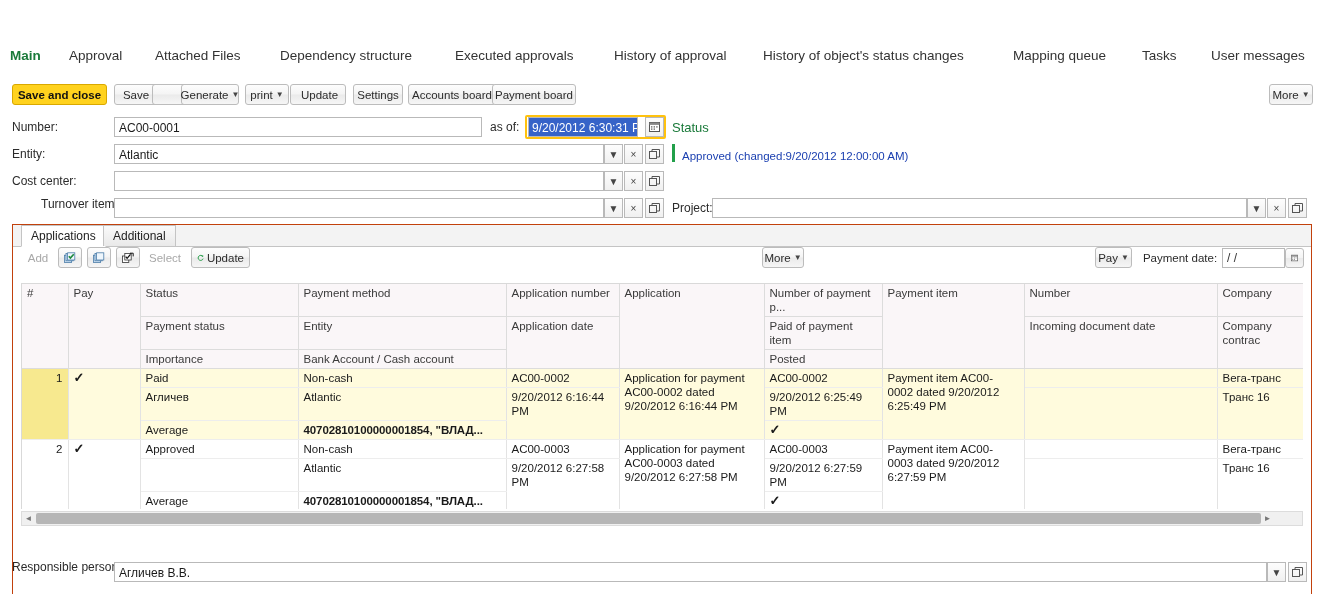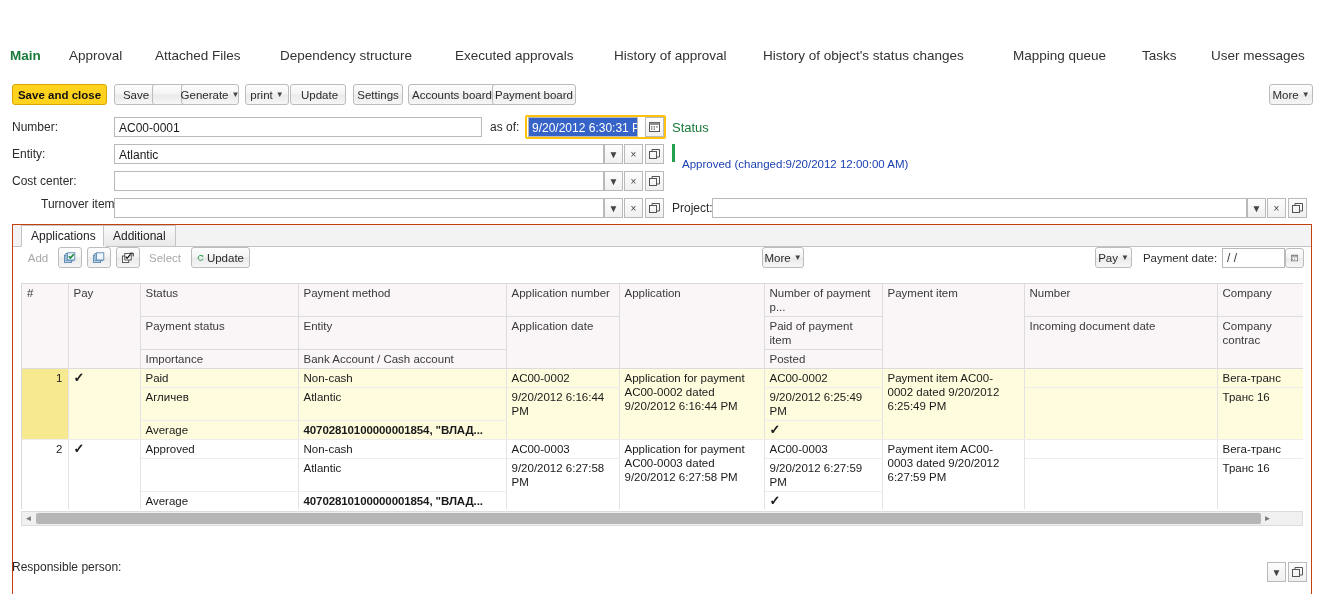--- a/index.html
+++ b/index.html
@@ -315,21 +315,21 @@
     <div class="fbtn" style="left:624px; top:144px;">
         <span>×</span>
       </div>
     <div class="fbtn" style="left:645px; top:144px;">
       <svg width="11" height="11" viewBox="0 0 11 11">
         <rect x="0.5" y="2.5" width="7" height="7" fill="none" stroke="#555"></rect>
         <path d="M3 2.5 L3 0.5 L10.5 0.5 L10.5 8 L8 8" fill="none" stroke="#555"></path>
       </svg>
     </div>
     <div class="status-bar-green" style="left:672px; top:144px; height:18px;"></div>
-    <div class="status-line" style="left:682px; top:158px;text-align:center;">Approved (changed:9/20/2012 12:00:00 AM)</div>
+    <div class="status-line" style="left:682px; top:150px;text-align:center;">Approved (changed:9/20/2012 12:00:00 AM)</div>
 
     <div class="flabel" style="left:12px; top:174px;">Cost center:</div>
     <div class="finput" style="left:114px; top:171px; width:490px;"></div>
     <div class="fbtn" style="left:604px; top:171px;">
         <span>▼</span>
       </div>
     <div class="fbtn" style="left:624px; top:171px;">
         <span>×</span>
       </div>
     <div class="fbtn" style="left:645px; top:171px;">
@@ -535,20 +535,21 @@
     <div class="hscroll">
       <div class="arrow">◄</div>
       <div class="thumb" style="width:1225px;"></div>
       <div class="arrow">►</div>
     </div>
   </div>
 
   <div class="respwrap">
     <span class="flabel" style="position:static;">Responsible person:</span>
   </div>
+  <div class="finput" style="left:114px; top:562px; width:1153px;">Агличев В.В.</div>
   <div class="fbtn" style="left:1267px; top:562px;">
       <span>▼</span>
     </div>
   <div class="fbtn" style="left:1288px; top:562px;">
     <svg width="11" height="11" viewBox="0 0 11 11">
       <rect x="0.5" y="2.5" width="7" height="7" fill="none" stroke="#555"></rect>
       <path d="M3 2.5 L3 0.5 L10.5 0.5 L10.5 8 L8 8" fill="none" stroke="#555"></path>
     </svg>
   </div>
 

